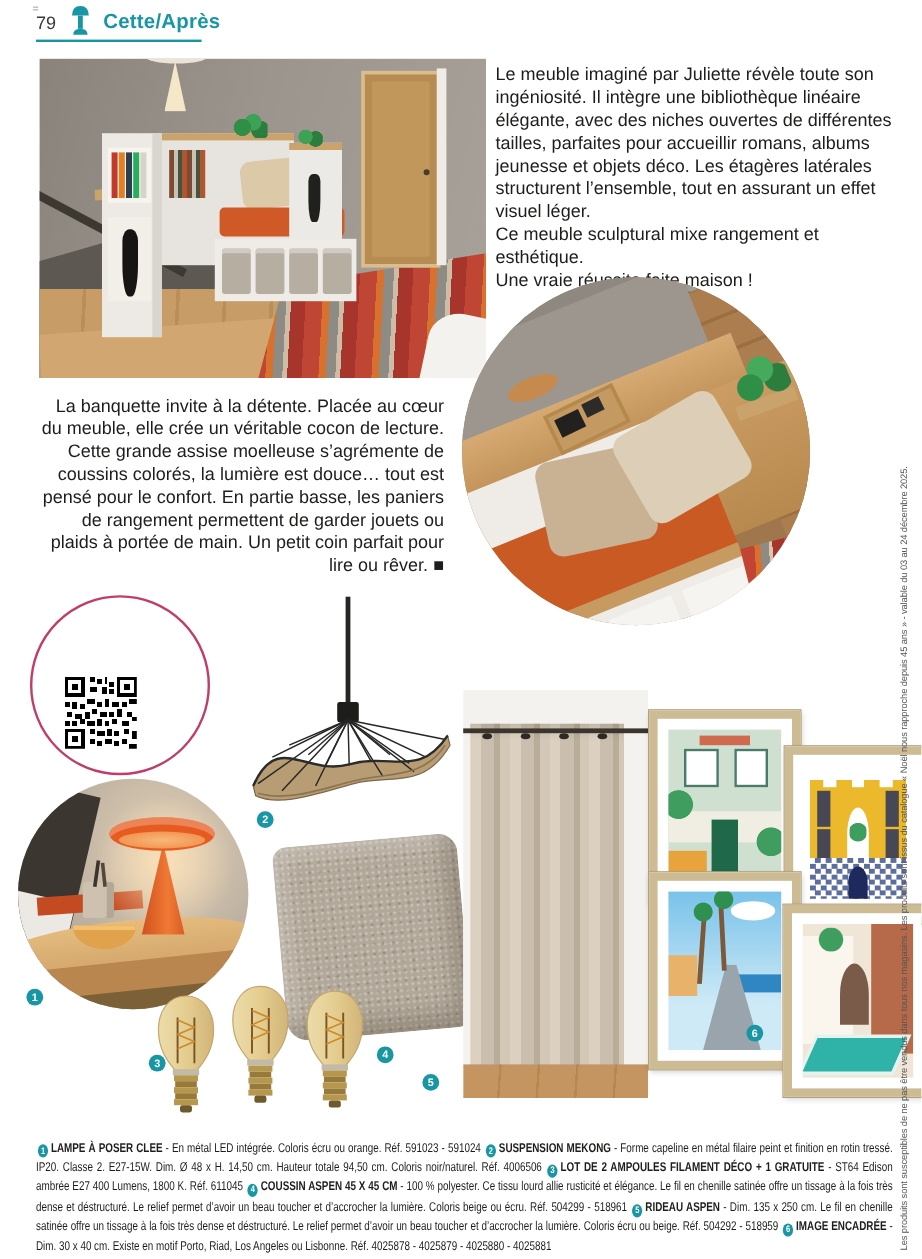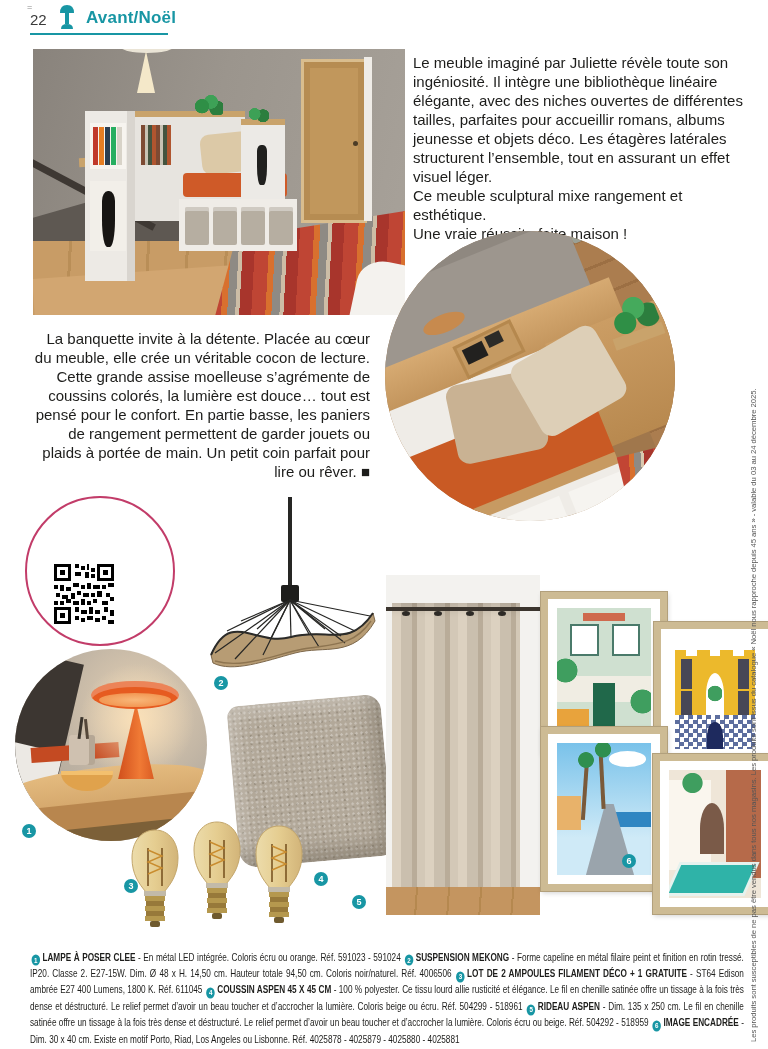--- a/index.html
+++ b/index.html
@@ -175,29 +175,29 @@
   
   .legal{left:749px;top:1042px;transform:rotate(-90deg);transform-origin:0 0;white-space:nowrap;
     font-size:7.8px;color:#555;letter-spacing:-.1px;}
 </style>
 </head>
 <body>
 
 <div id="page">
 
   <div class="abs corner-mark">=</div>
-  <div class="abs page-num">22</div>
+  <div class="abs page-num">79</div>
   <div class="abs header-icon">
     <svg width="22" height="28" viewBox="0 0 22 28">
       <path d="M4 10 Q4 2 11 2 Q18 2 18 10 Z" fill="#1896a4"></path>
       <rect x="9" y="10" width="4" height="11" fill="#1896a4"></rect>
       <path d="M5 26 Q5 21 11 21 Q17 21 17 26 Z" fill="#1896a4"></path>
     </svg>
   </div>
-  <div class="abs section-title">Avant/Noël</div>
+  <div class="abs section-title">Cette/Après</div>
   <div class="abs title-rule"></div>
 
   <div class="abs photo-main">
     <div class="abs pm-stair"></div>
     <div class="abs pm-banister"></div>
     <div class="abs pm-floor"></div>
     <div class="abs pm-floor-front"></div>
     <div class="abs pm-rug"></div>
     <div class="abs pm-door"></div>
     <div class="abs pm-door-knob"></div>

